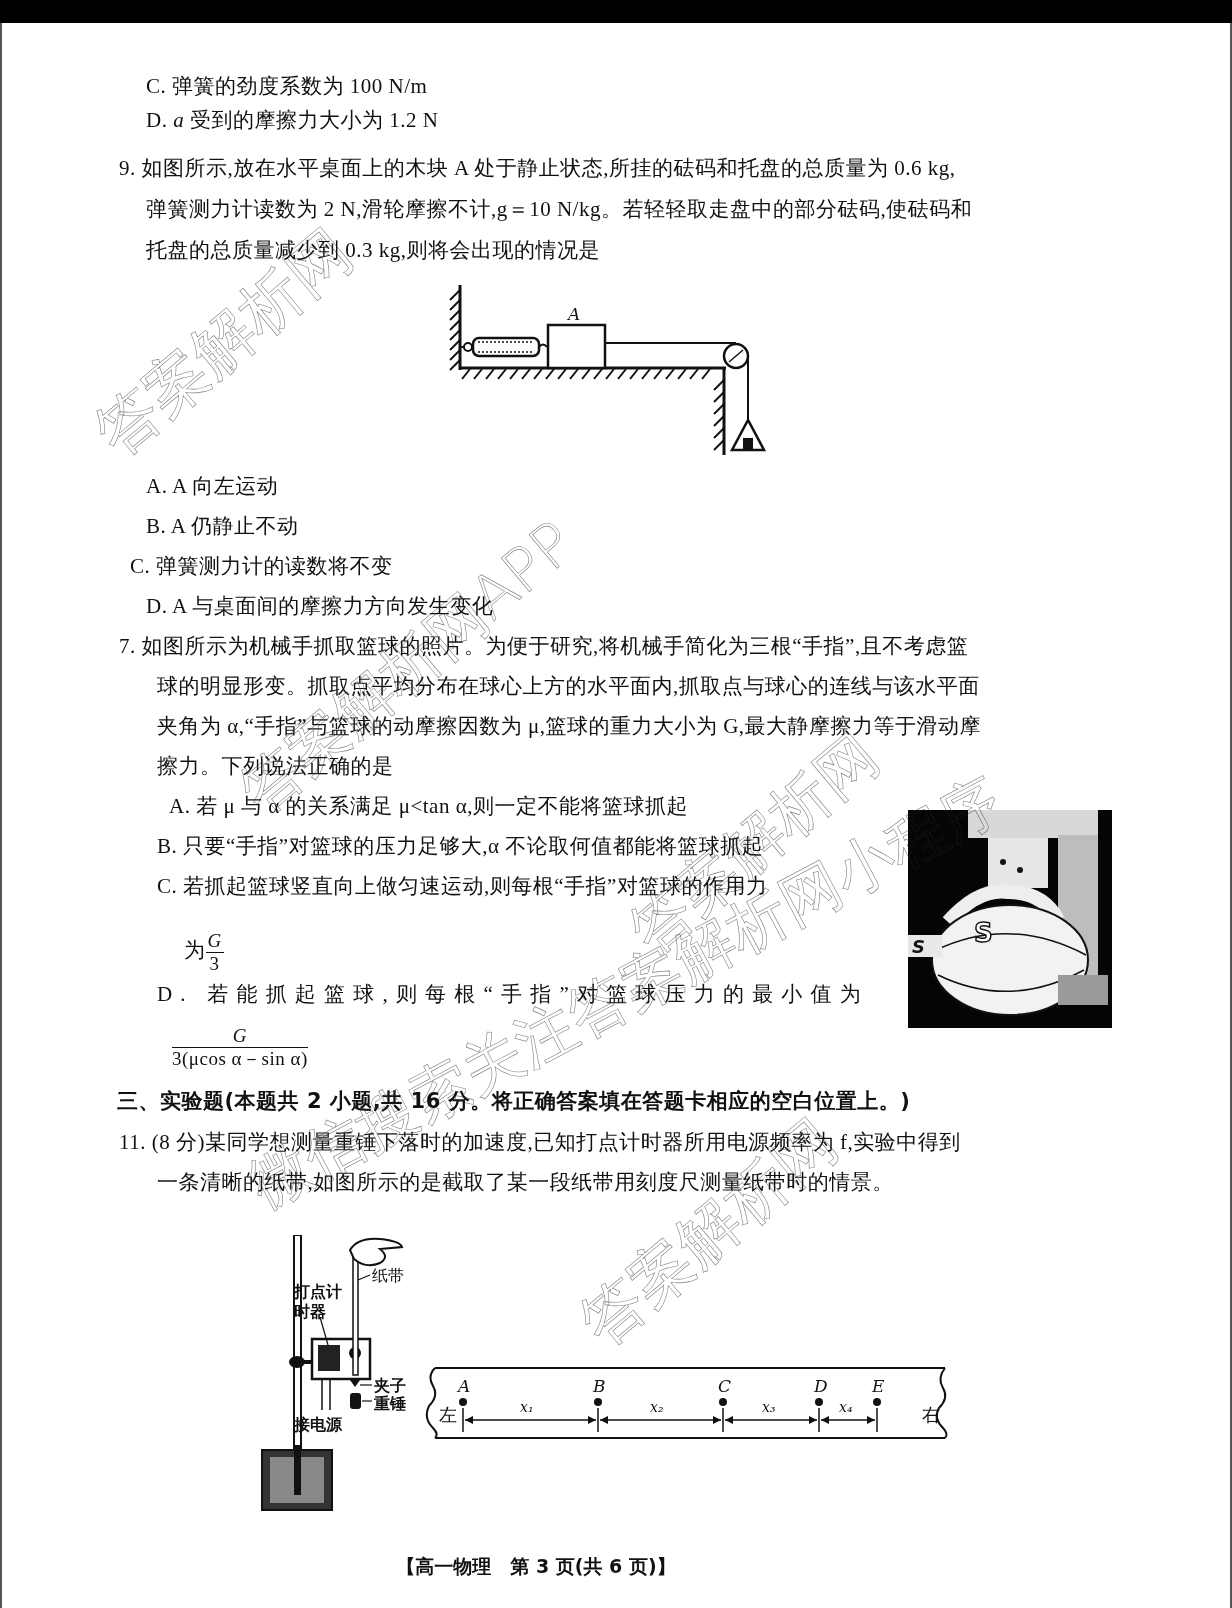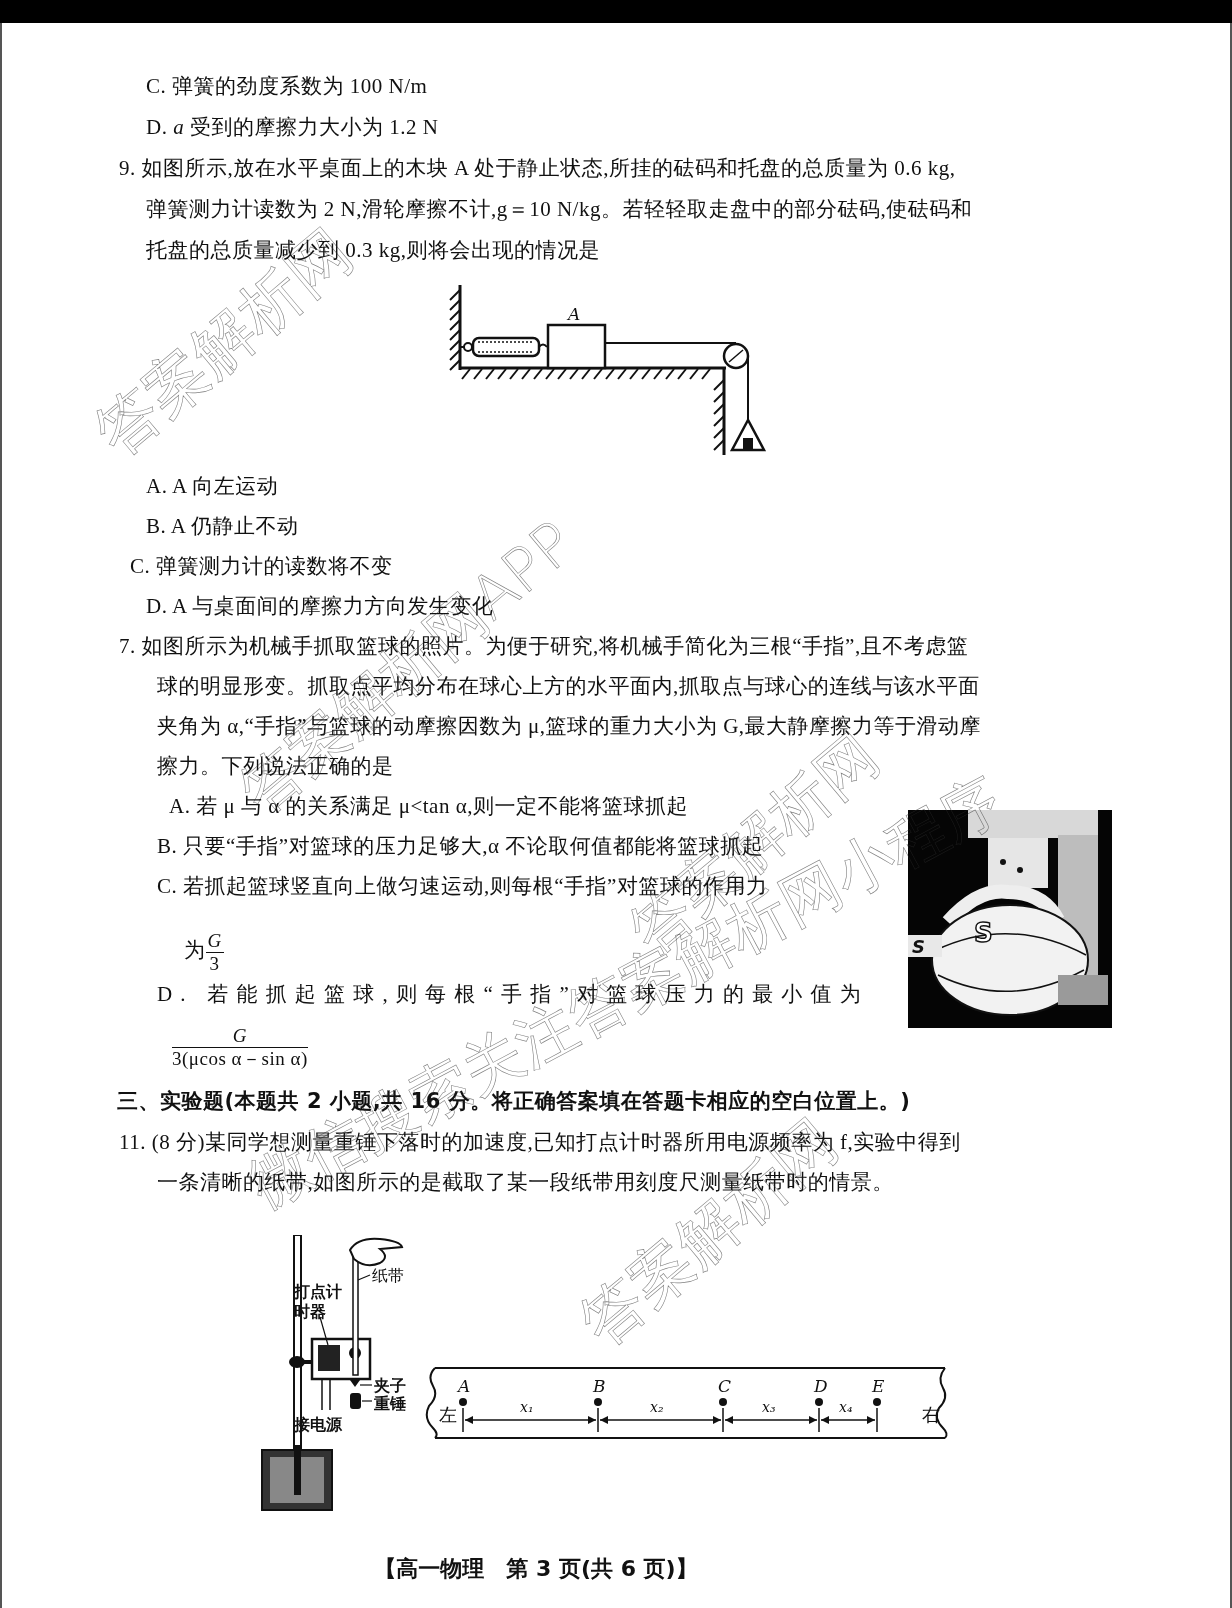--- a/index.html
+++ b/index.html
@@ -10,30 +10,30 @@
   .line { position: absolute; font-size: 21px; line-height: 28px; white-space: nowrap; letter-spacing: 0.5px; font-family: Liberation Serif, serif; }
   .bold { font-family: "DejaVu Sans", "Liberation Sans", sans-serif; font-weight: bold; }
   .it { font-style: italic; }
   .spaced { letter-spacing: 8.2px; }
   .frac { display: inline-block; vertical-align: middle; text-align: center; font-size: 19px; line-height: 22px; }
   .frac .num { display: block; border-bottom: 1.5px solid #111; padding: 0 2px; font-style: italic; }
   .frac .den { display: block; }
   .wm { position: absolute; color: rgba(60,60,60,0.55); font-family: "DejaVu Sans", sans-serif; font-weight: 200; white-space: nowrap; transform-origin: left center; pointer-events: none; -webkit-text-stroke: 0.6px rgba(40,40,40,0.6); color: transparent; }
   .fig { position: absolute; }
   .photo { position: absolute; left: 908px; top: 810px; width: 204px; height: 218px; background: #050505; overflow: hidden; }
-  .footer { position: absolute; left: 0; width: 1072px; top: 1554px; text-align: center; font-size: 22px; }
+  .footer { position: absolute; left: 0; width: 1072px; top: 1554px; text-align: center; font-size: 19px; }
 </style>
 </head>
 <body>
 
 <div class="topbar"></div>
 <div class="frame"></div>
 
 <div class="line" style="left:146px; top:72px;">C. 弹簧的劲度系数为 100 N/m</div>
-<div class="line" style="left:146px; top:113px;"><span>D. </span><span class="it">a</span><span> 受到的摩擦力大小为 1.2 N</span></div>
+<div class="line" style="left:146px; top:106px;"><span>D. </span><span class="it">a</span><span> 受到的摩擦力大小为 1.2 N</span></div>
 
 <div class="line" style="left:119px; top:154px;">9. 如图所示,放在水平桌面上的木块 A 处于静止状态,所挂的砝码和托盘的总质量为 0.6 kg,</div>
 <div class="line" style="left:146px; top:195px;">弹簧测力计读数为 2 N,滑轮摩擦不计,g＝10 N/kg。若轻轻取走盘中的部分砝码,使砝码和</div>
 <div class="line" style="left:146px; top:236px;">托盘的总质量减少到 0.3 kg,则将会出现的情况是</div>
 
 <svg class="fig" style="left:448px; top:280px;" width="330" height="190" viewBox="0 0 330 190">
 
   <line x1="12" y1="5" x2="12" y2="90" stroke="#111" stroke-width="3"></line>
   <g stroke="#111" stroke-width="2">
     <line x1="12" y1="10" x2="2" y2="20"></line>

